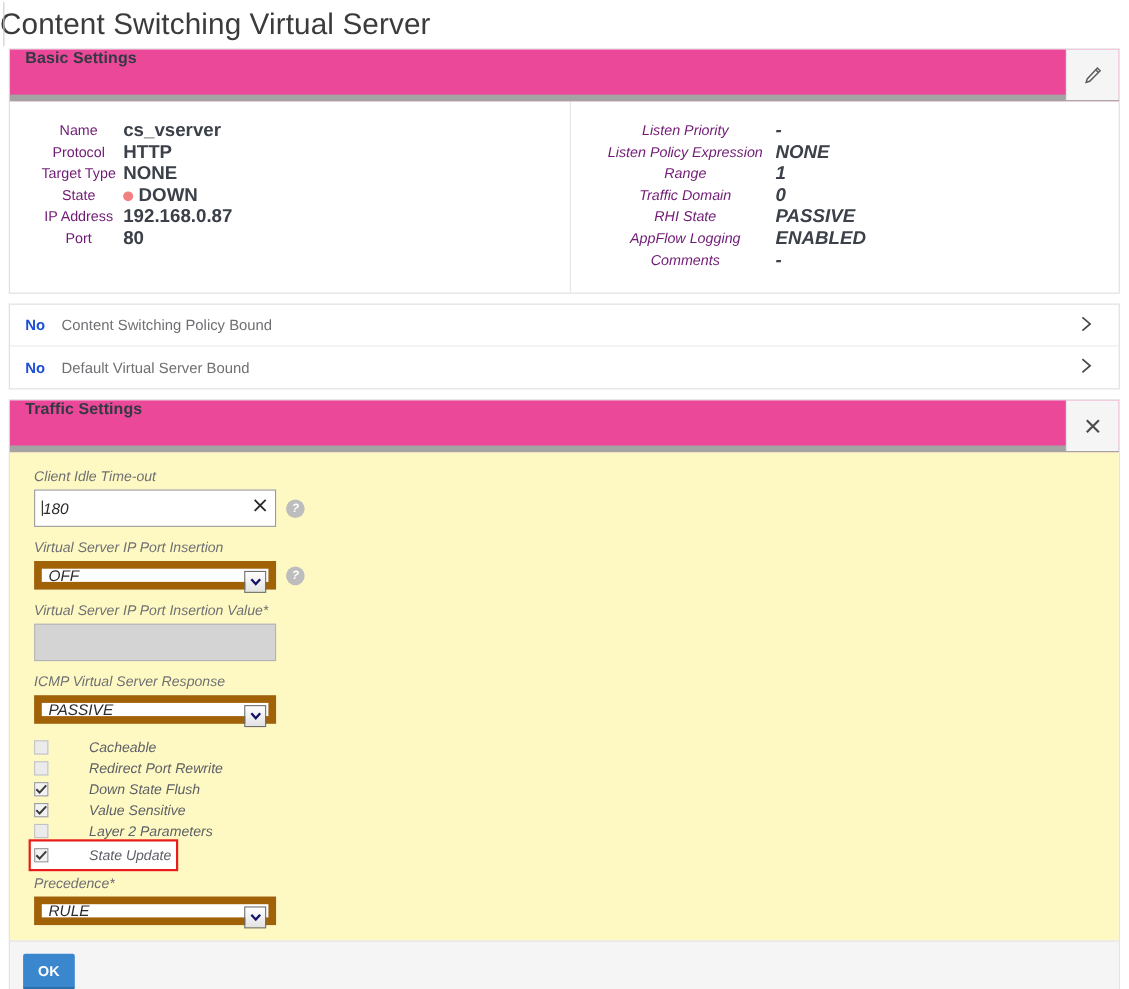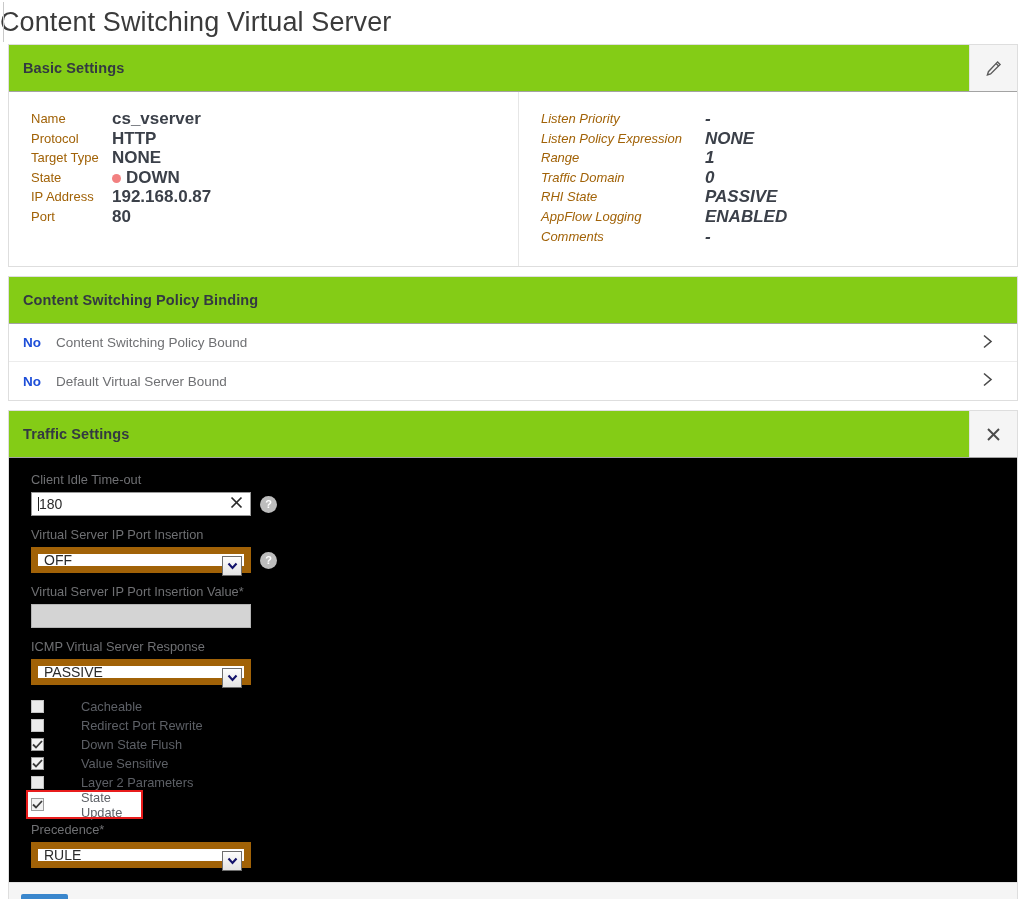--- a/index.html
+++ b/index.html
@@ -37,25 +37,25 @@
     white-space: nowrap;
   }
 
   
   .card {
     border: 1px solid #dedede;
     background: #ffffff;
     margin: 0 8px 9px 8px;
   }
   .card-head {
-    background: #84cc16;
-    border-bottom: 1px solid #a3a3a3;
+    background: #ec4899;
+    border-bottom: 6px solid #a3a3a3;
     height: 47px;
     display: flex;
-    align-items: center;
+    align-items: flex-start;
     position: relative;
   }
   .card-head-title {
     font-size: 14.5px;
     font-weight: bold;
     color: #333942;
     padding-left: 14px;
     letter-spacing: .1px;
   }
   .head-action {
@@ -80,22 +80,23 @@
   .bs-col.left { width: 510px; border-right: 1px solid #e6e6e6; }
   .bs-col.right { flex: 1; font-style: italic; }
   .kv {
     display: flex;
     line-height: 20px;
     font-size: 13px;
     margin-bottom: 0px;
     height: 19.6px;
   }
   .kv .k {
-    color: #a16207;
+    color: #701a75;
     font-size: 13px;
+    text-align: center;
   }
   .bs-col.left .kv .k { width: 81px; }
   .bs-col.right .kv .k { width: 164px; }
   .kv .v {
     color: #3b4049;
     font-weight: bold;
     font-size: 17px;
     white-space: nowrap;
   }
   .dot {
@@ -127,35 +128,36 @@
   }
   .chev {
     position: absolute;
     right: 24px; top: 50%;
     transform: translateY(-50%);
   }
 
   
   .ts-body {
     padding: 13px 0 12px 22px;
-    background: #000000;
+    background: #fef9c3;
+    font-style: italic;
   }
   .fld-label {
     font-size: 12.8px;
     color: #6f7073;
     line-height: 18px;
     margin-bottom: 3px;
   }
   .fld-row {
     display: flex;
     align-items: center;
     margin-bottom: 10px;
   }
   .txtbox {
-    width: 220px; height: 24px;
+    width: 220px; height: 34px;
     border: 1px solid #9a9a9a;
     background: #fff;
     display: flex; align-items: center;
     position: relative;
     padding: 0 6px;
   }
   .txtbox .caret {
     width: 1px; height: 14px;
     background: #222;
     margin-right: 0px;
@@ -227,21 +229,21 @@
     flex: 0 0 auto;
   }
   .cbox.empty { background: #ebebeb; border-color: #c2c2c2; }
   .cblabel {
     font-size: 12.8px;
     color: #5d6066;
   }
   .cbrow.highlighted {
     outline: 2px solid #e81c1c;
     outline-offset: 0;
-    width: 113px;
+    width: 132px;
     padding: 3px 0 3px 3px;
     margin-left: -3px;
     height: 25px;
     position: relative;
     z-index: 2;
     background: #fff;
   }
 
   
   .ts-footer {
@@ -339,23 +341,20 @@
       </div>
       <div class="kv">
         <span class="k">Comments</span>
         <span class="v">-</span>
       </div>
     </div>
   </div>
 </div>
 
 <div class="card">
-  <div class="card-head">
-    <div class="card-head-title">Content Switching Policy Binding</div>
-  </div>
   <div class="bind-row">
     <span class="no">No</span>
     <span>Content Switching Policy Bound</span>
     <span class="chev">
       <svg width="11" height="16" viewBox="0 0 11 16">
           <polyline points="2,2 9,8 2,14" fill="none" stroke="#4a4a4a" stroke-width="1.6"></polyline>
         </svg>
     </span>
   </div>
   <div class="bind-row">

